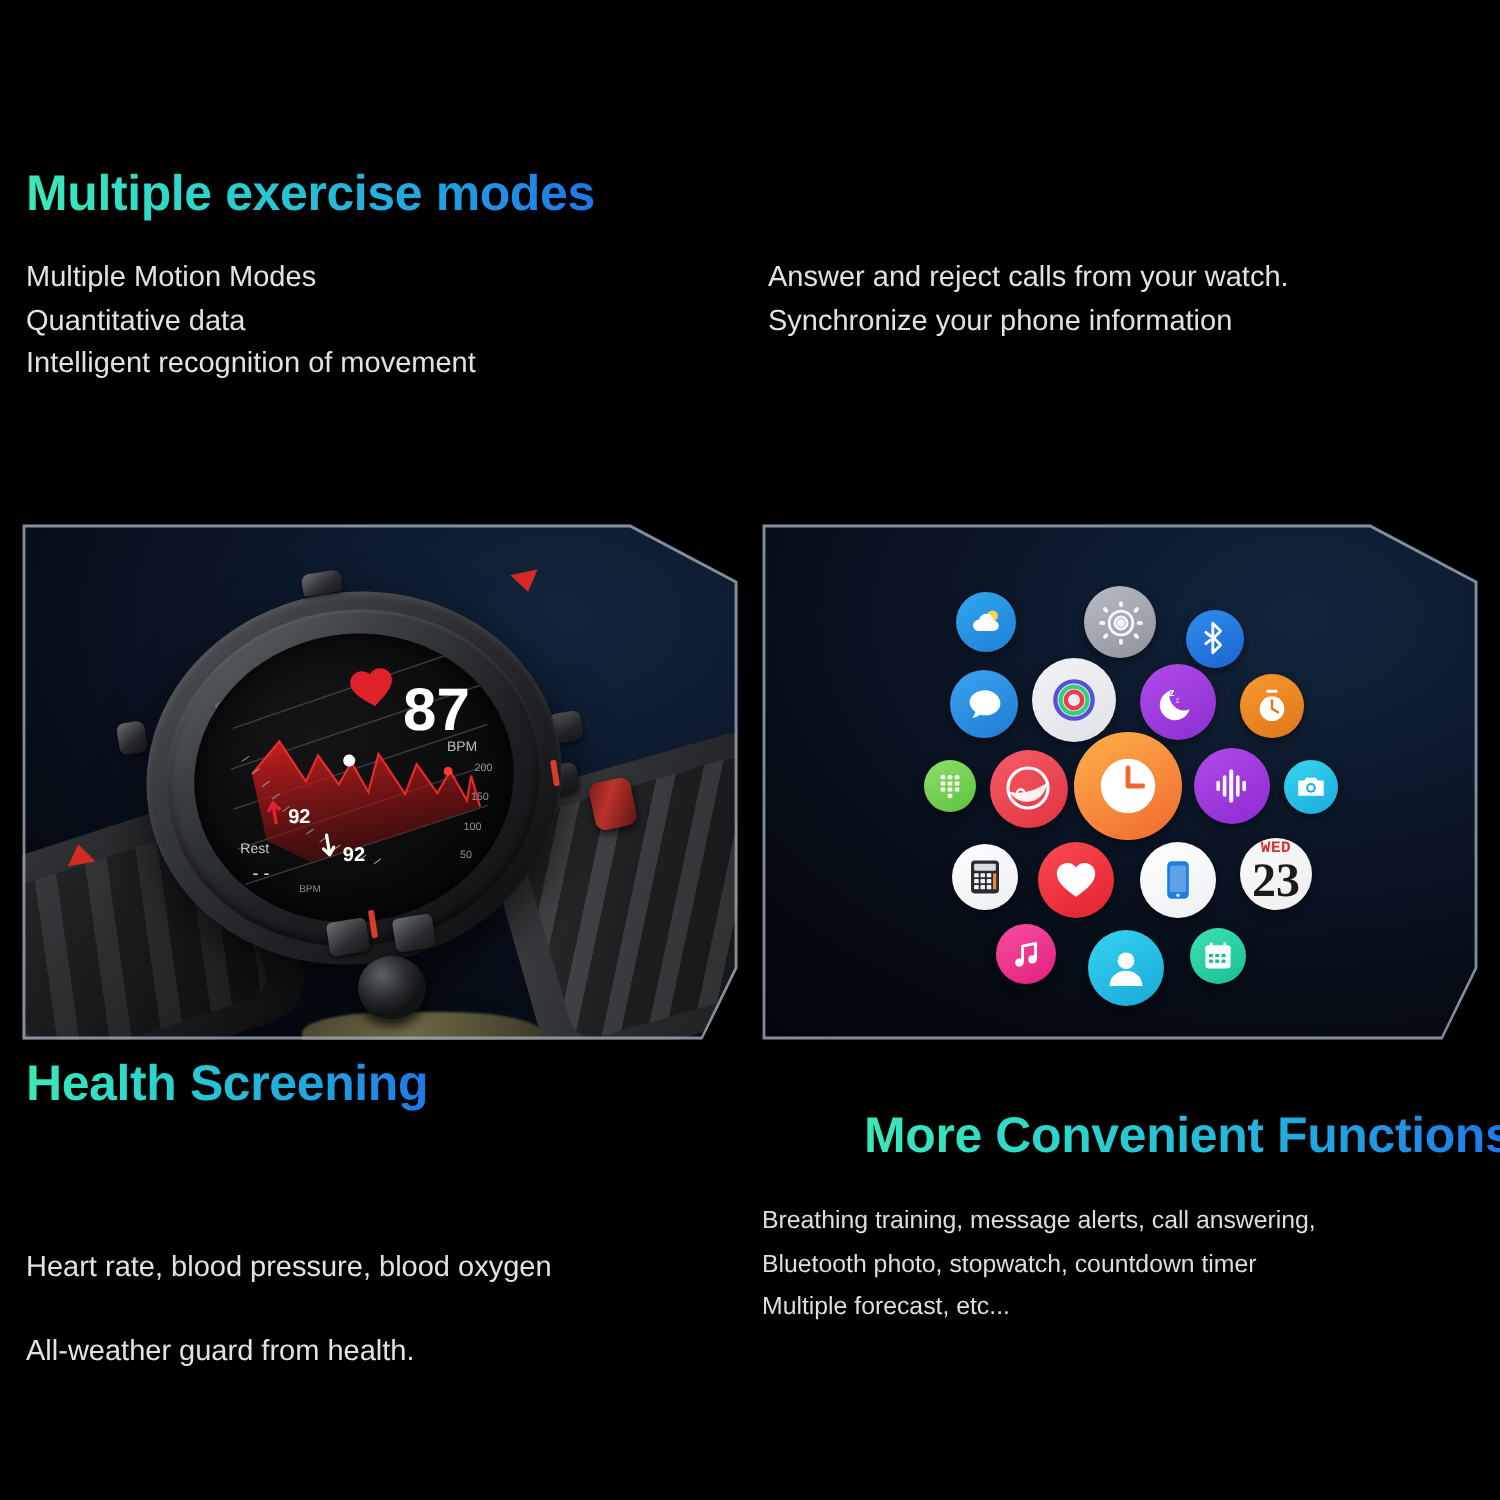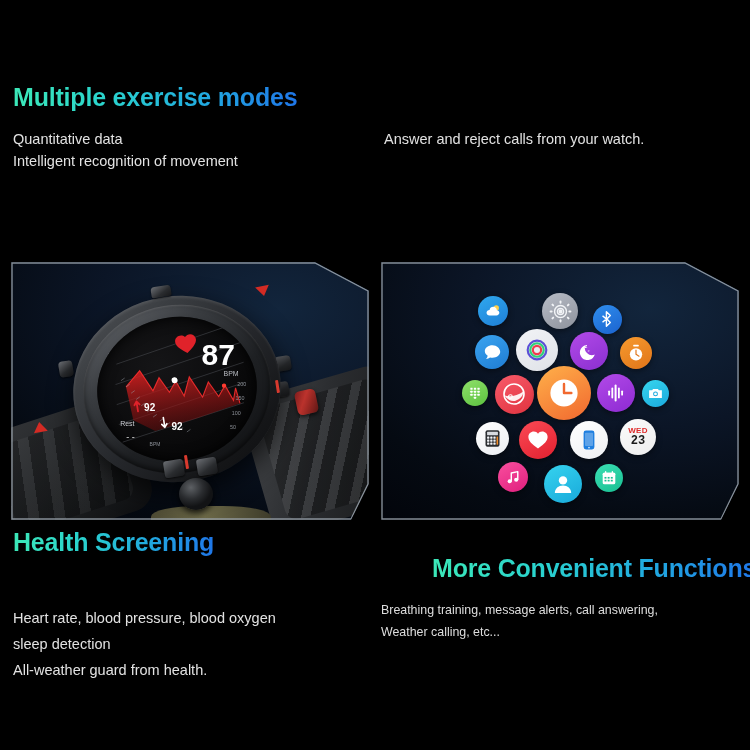--- a/index.html
+++ b/index.html
@@ -24,21 +24,21 @@
   #tl-head{ left:13px; top:83px; }
   #tl-body{ left:13px; top:129px; }
   #tl-body .body-line{ line-height:21.5px; }
 
   #tr-head{ left:384px; top:83px; }
   #tr-body{ left:384px; top:129px; }
   #tr-body .body-line{ line-height:21.5px; }
 
   #bl-head{ left:13px; top:528px; }
   #bl-body{ left:13px; top:605px; }
-  #bl-body .body-line{ line-height:26px; }
+  #bl-body .body-line{ line-height:26px;margin-top:16px; }
 
   #br-head{ left:384px; top:554px;margin-left:48px; }
   #br-body{ left:381px; top:600px; }
   #br-body .body-line{ line-height:21.5px; }
 
   
   .panel{
     position:absolute;
     background:
       radial-gradient(120% 110% at 75% 18%, #12253c 0%, #0b1526 42%, #050a12 75%, #02040a 100%);
@@ -153,26 +153,28 @@
 </style>
 </head>
 <body>
 
 <div class="page">
 
   <div class="blk" id="tl-head">
     <div class="heading">Multiple exercise modes</div>
   </div>
   <div class="blk" id="tl-body">
+    <div class="body-line">Multiple Motion Modes</div>
     <div class="body-line">Quantitative data</div>
     <div class="body-line">Intelligent recognition of movement</div>
   </div>
 
   <div class="blk" id="tr-body">
     <div class="body-line">Answer and reject calls from your watch.</div>
+    <div class="body-line">Synchronize your phone information</div>
   </div>
 
   <div class="panel" id="panel-left">
     <div class="watch-wrap">
 
       <div class="strap left"></div>
       <div class="strap right"></div>
       <div class="glove"></div>
 
       <div class="btn-m b2"></div>
@@ -394,22 +396,22 @@
         </div>
         <div class="app" title="Phone" style="left: 189px; top: 159px; width: 38px; height: 38px; background: linear-gradient(150deg, rgb(255, 255, 255) 0%, rgb(238, 240, 243) 100%);">
           <svg width="24" height="24" viewBox="0 0 24 24">
             <rect x="6.6" y="2.6" width="10.8" height="18.8" rx="2.4" fill="#1f7fe0"></rect>
             <rect x="8.0" y="4.8" width="8.0" height="13.2" rx="0.8" fill="#ffffff" opacity="0.28"></rect>
             <circle cx="12" cy="19.6" r="0.9" fill="#ffffff" opacity="0.8"></circle>
           </svg>
         </div>
         <div class="app" title="Calendar" style="left: 239px; top: 157px; width: 36px; height: 36px; background: linear-gradient(150deg, rgb(251, 251, 251) 0%, rgb(237, 237, 237) 100%);">
           <div style="display:flex;flex-direction:column;align-items:center;justify-content:center;line-height:1;">
-            <span style="font-family:Liberation Sans, sans-serif;font-size:8px;font-weight:bold;color:#e02b2b;letter-spacing:0.3px;">WED</span>
-            <span style="font-family:Liberation Mono, monospace;font-size:12px;font-weight:bold;color:#1b1b1b;">23</span>
+            <span style="font-family:Liberation Mono, monospace;font-size:8px;font-weight:bold;color:#e02b2b;letter-spacing:0.3px;">WED</span>
+            <span style="font-family:Liberation Serif, serif;font-size:24px;font-weight:bold;color:#1b1b1b;">23</span>
           </div>
         </div>
         <div class="app" title="Music" style="left: 117px; top: 200px; width: 30px; height: 30px; background: linear-gradient(150deg, rgb(249, 79, 158) 0%, rgb(224, 31, 126) 100%);">
           <svg width="19" height="19" viewBox="0 0 24 24">
             <path d="M9.2 16.4V6.4l8.2-1.8v10" fill="none" stroke="#ffffff" stroke-width="1.8" stroke-linecap="round" stroke-linejoin="round"></path>
             <circle cx="7.2" cy="16.8" r="2.6" fill="#ffffff"></circle>
             <circle cx="15.4" cy="14.8" r="2.6" fill="#ffffff"></circle>
           </svg>
         </div>
         <div class="app" title="Contacts" style="left: 163px; top: 203px; width: 38px; height: 38px; background: linear-gradient(150deg, rgb(54, 211, 239) 0%, rgb(24, 169, 218) 100%);">
@@ -438,25 +440,25 @@
     <svg class="frame" viewBox="0 0 358 258" preserveAspectRatio="none">
       <polygon points="1,1 304,1 357,29 357,222 340,257 1,257" fill="none" stroke="#9aa3ad" stroke-width="1.4" opacity="0.85"></polygon>
     </svg>
   </div>
 
   <div class="blk" id="bl-head">
     <div class="heading">Health Screening</div>
   </div>
   <div class="blk" id="bl-body">
     <div class="body-line">Heart rate, blood pressure, blood oxygen</div>
-    <div class="body-line">sleep detection</div>
     <div class="body-line">All-weather guard from health.</div>
   </div>
 
   <div class="blk" id="br-head">
     <div class="heading">More Convenient Functions</div>
   </div>
   <div class="blk" id="br-body">
     <div class="body-line small">Breathing training, message alerts, call answering,</div>
-    <div class="body-line small">Weather calling, etc...</div>
+    <div class="body-line small">Bluetooth photo, stopwatch, countdown timer</div>
+    <div class="body-line small">Multiple forecast, etc...</div>
   </div>
 
 </div>
 
 </body></html>

